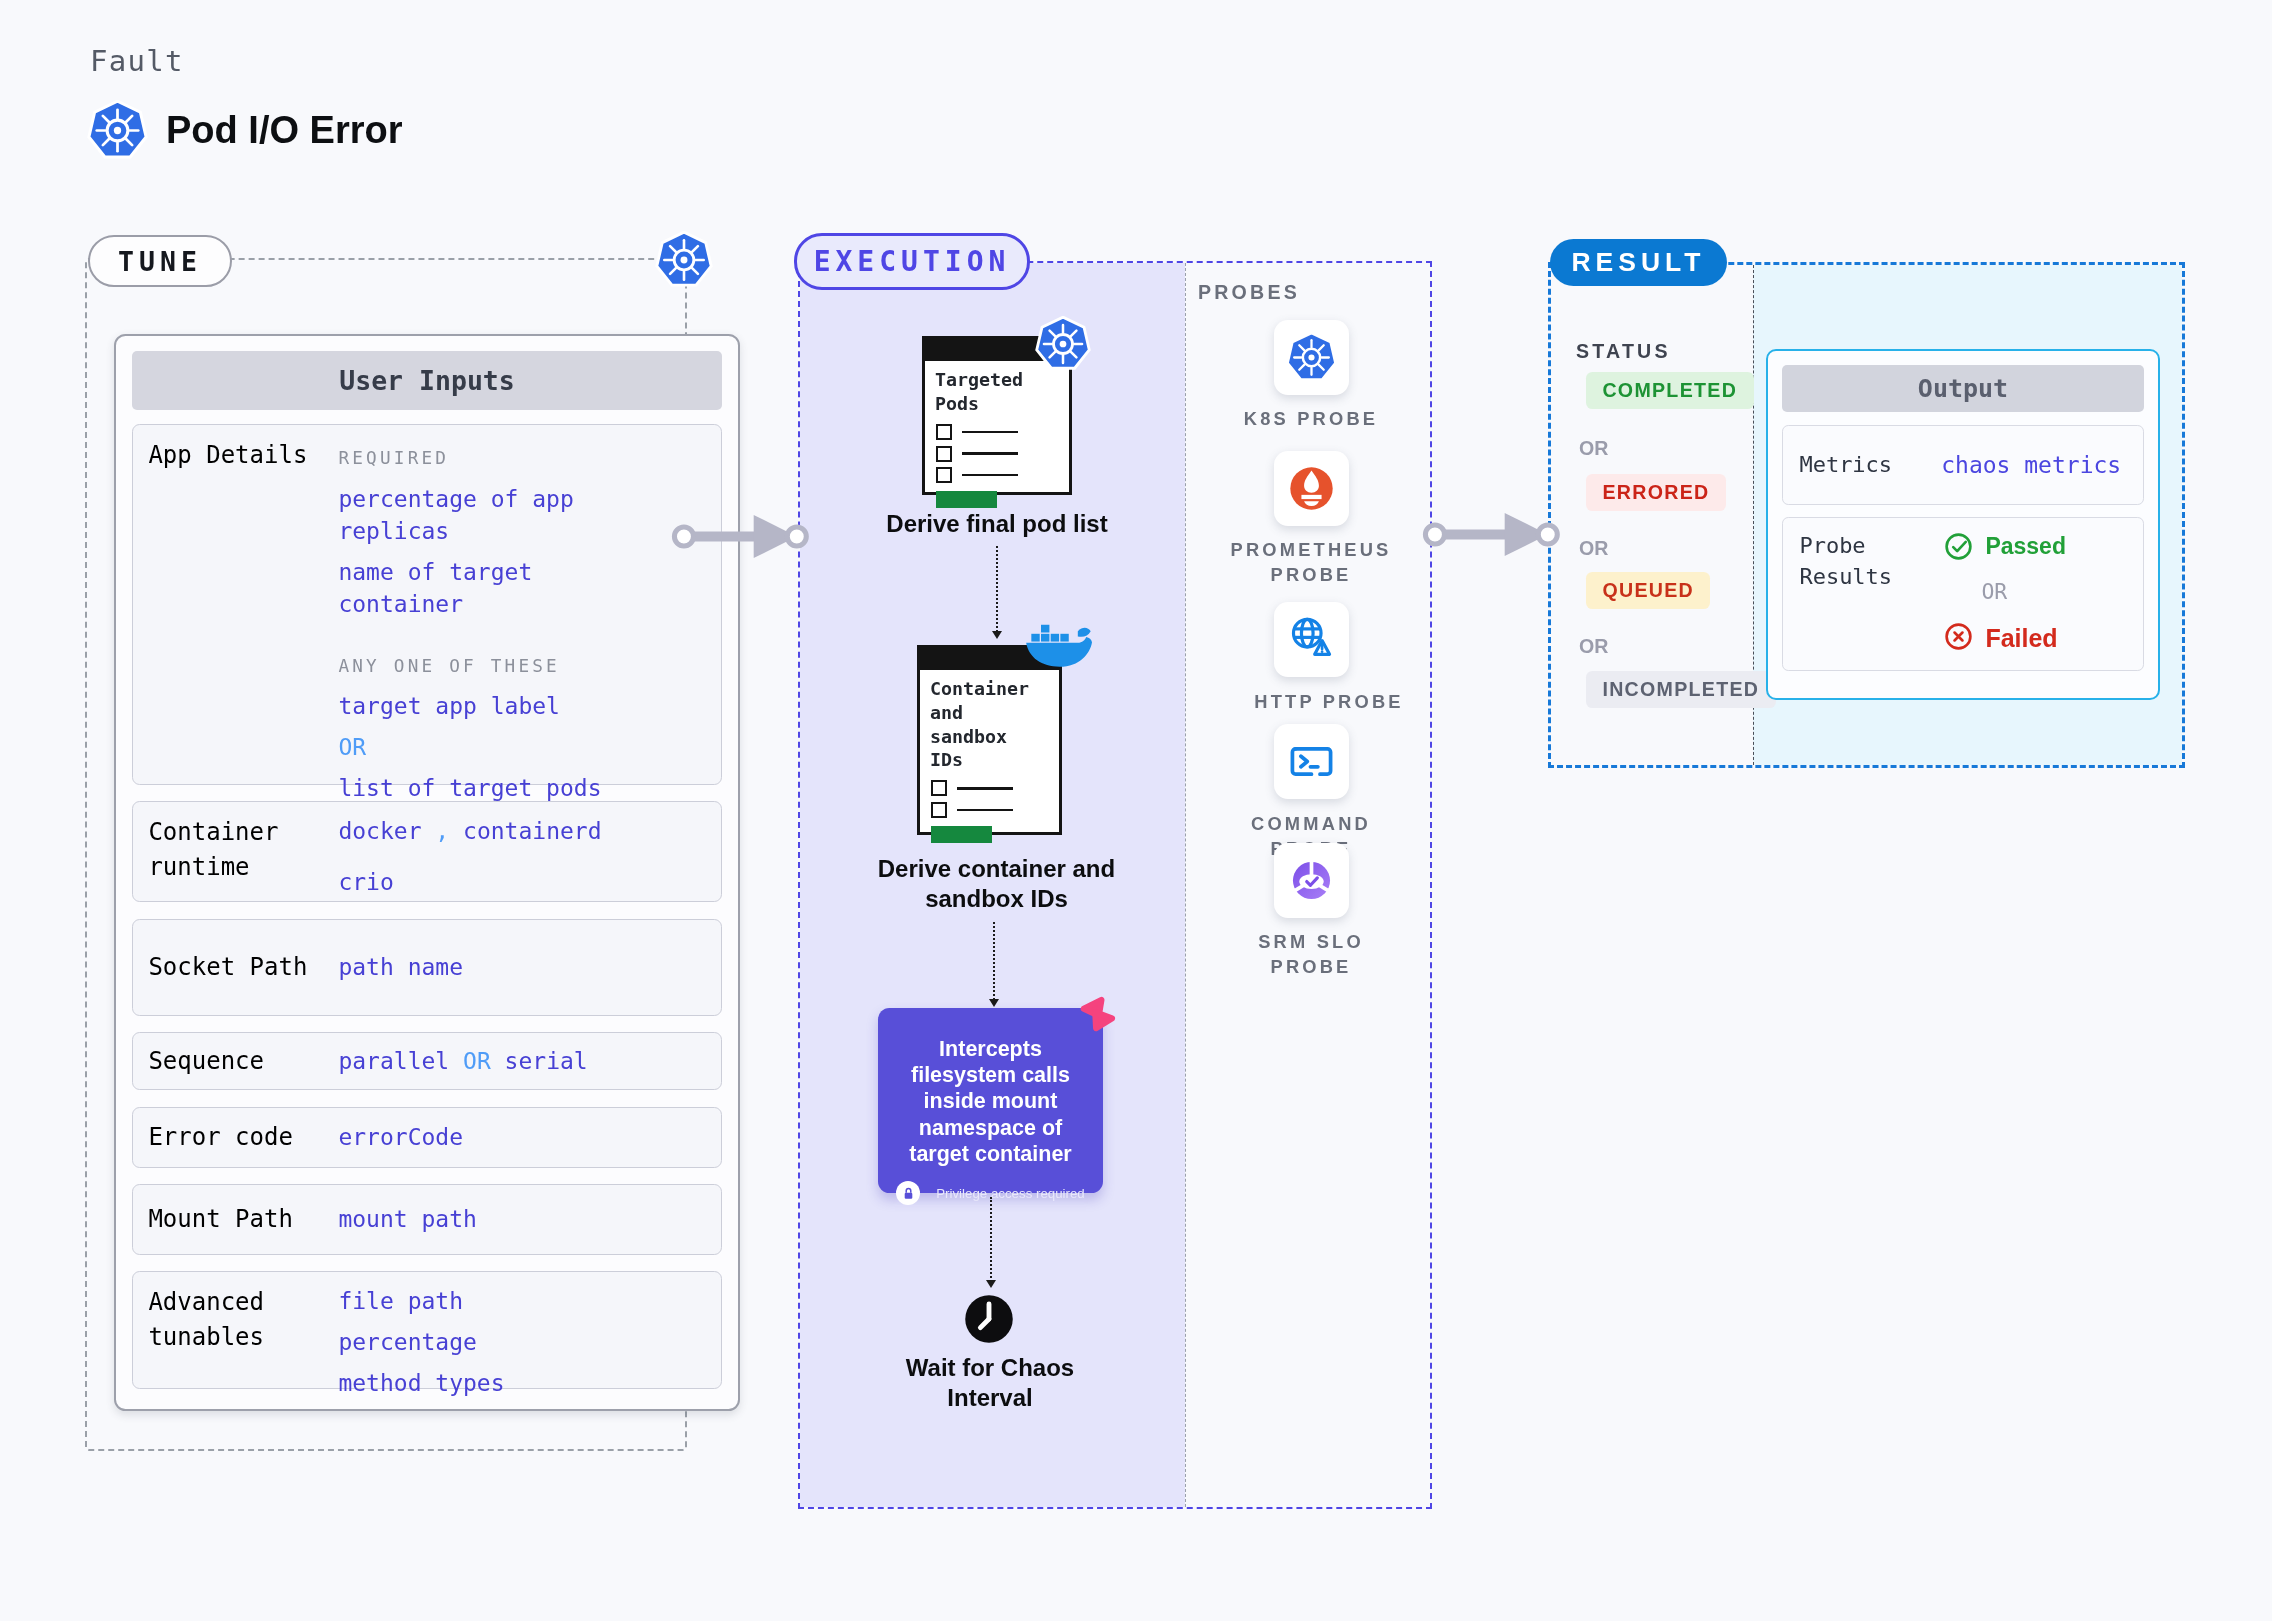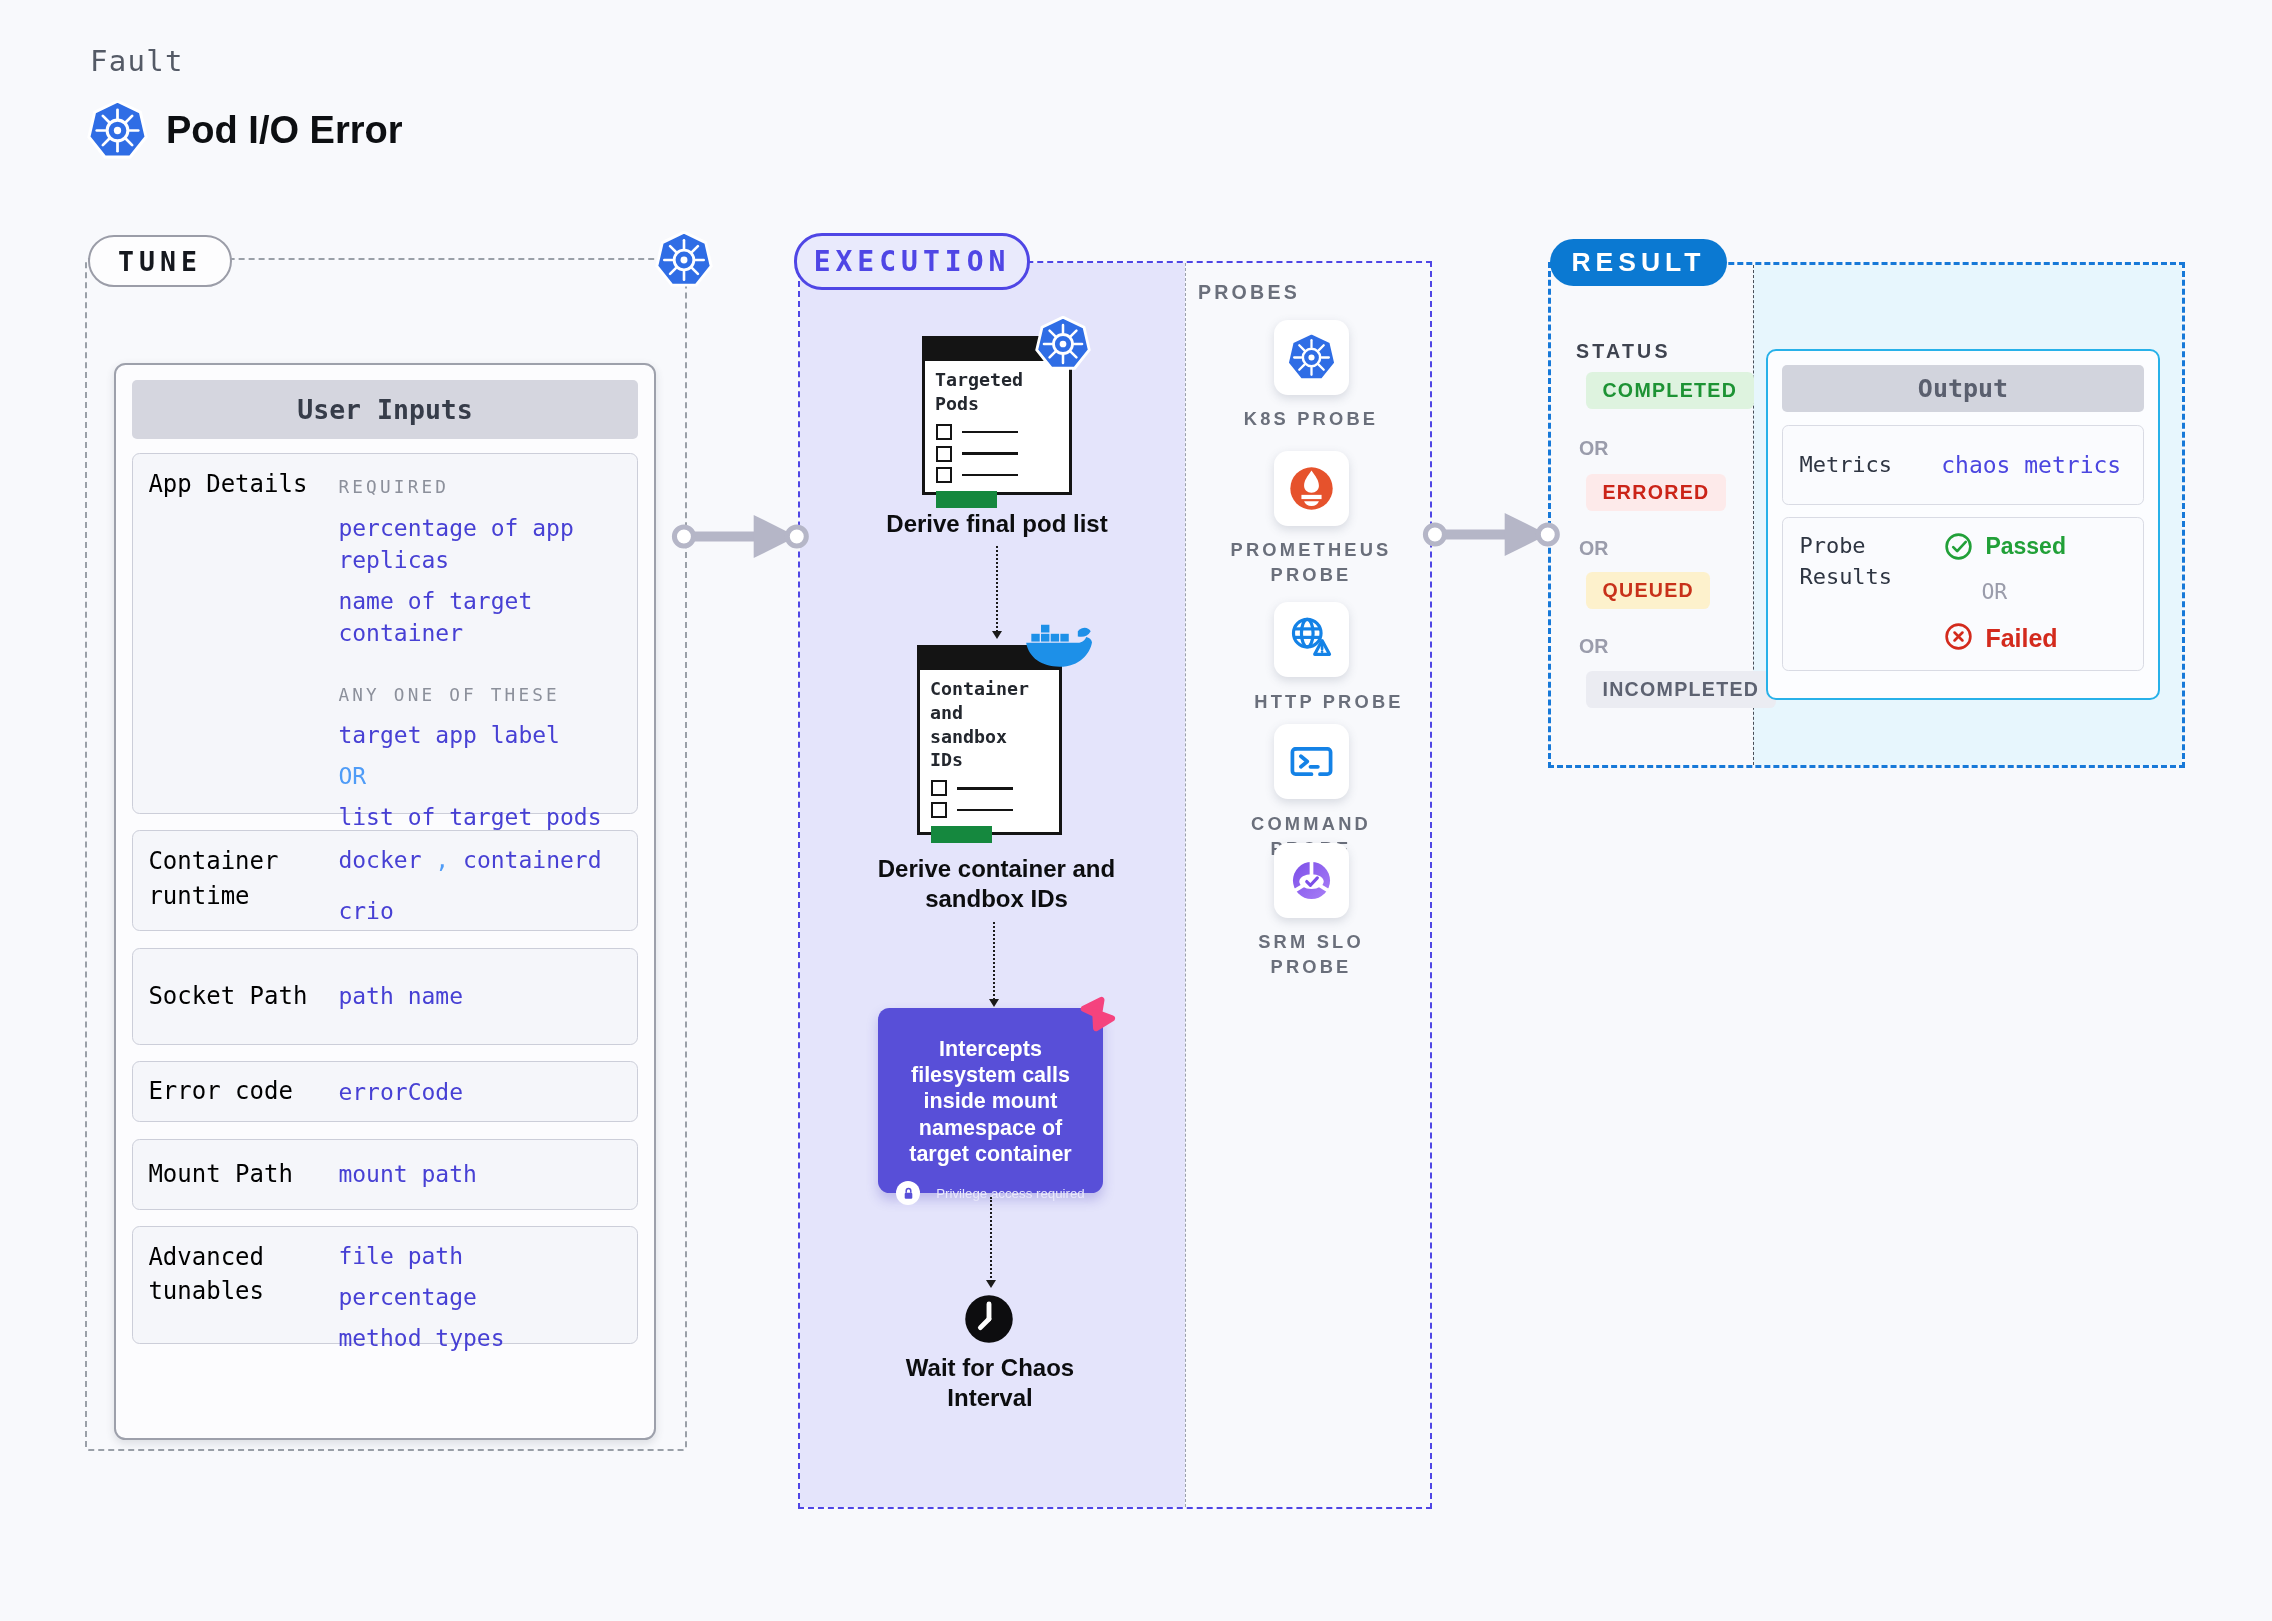--- a/index.html
+++ b/index.html
@@ -19,23 +19,23 @@
   .pill-tune{left:88px;top:235px;width:140px;height:48px;background:#fdfdfe;border:2.5px solid #9b9da8;
     color:#15181e;font-family:"DejaVu Sans Mono",monospace;font-size:26.5px;}
   .pill-exec{left:794px;top:233px;width:230px;height:51px;background:#e9eafc;border:3.2px solid #4f46e5;
     color:#4f46e5;font-family:"DejaVu Sans Mono",monospace;font-size:28px;}
   .pill-result{left:1550px;top:239px;width:177px;height:47px;background:#0b79d2;border:none;
     color:#ffffff;font-size:26.5px;}
 
   
   .tune-box{position:absolute;left:85px;top:258px;width:598px;height:1189px;
     border:2.5px dashed #9aa0a8;border-radius:3.8px;}
-  .ui-panel{position:absolute;left:114px;top:334px;width:542px;height:1077px;background:#fcfcfe;
+  .ui-panel{position:absolute;left:114px;top:334px;width:626px;height:1077px;background:#fcfcfe;
     border:2.5px solid #9da0ab;border-radius:11.4px;box-shadow:0 3.8px 8.8px rgba(60,64,80,.14);
-    box-sizing:border-box;padding:15px 16.4px;margin-top:29px;}
+    box-sizing:border-box;padding:15px 16.4px;}
   .ui-header{height:59px;background:#d5d6df;border-radius:5px;display:flex;align-items:center;justify-content:center;
     font-family:"DejaVu Sans Mono",monospace;font-weight:bold;font-size:26.5px;color:#363c49;margin-bottom:14px;}
   .ui-row{background:#f5f6fa;border:1.3px solid #ccced9;border-radius:7.6px;display:flex;
     box-sizing:border-box;padding:12.6px 15px;margin-bottom:16.4px;}
   .ui-row .lbl{width:190px;flex:none;font-family:"DejaVu Sans Mono",monospace;font-size:24px;color:#000000;line-height:1.45;}
   .ui-row .vals{flex:1;font-family:"DejaVu Sans Mono",monospace;font-size:23px;line-height:1.4;}
   .row-center{align-items:center;}
   .v-indigo{color:#4740d4;}
   .v-blue{color:#4f9cf7;}
   .v-head{font-family:"DejaVu Sans Mono",monospace;font-size:17.7px;color:#8c909b;letter-spacing:3.2px;margin:8.8px 0 11.4px 0;}
@@ -261,20 +261,28 @@
         </div>
         <div class="v-indigo" style="margin-top:19px;">crio</div>
       </div>
     </div>
 
     <div class="ui-row row-center" style="height:97px;">
       <div class="lbl">Socket Path</div>
       <div class="vals v-indigo">path name</div>
     </div>
 
+    <div class="ui-row row-center" style="height:58px;">
+      <div class="lbl">Sequence</div>
+      <div class="vals">
+        <span class="v-indigo">parallel</span>
+        <span class="v-blue">OR</span>
+        <span class="v-indigo">serial</span>
+      </div>
+    </div>
 
     <div class="ui-row row-center" style="height:61px;">
       <div class="lbl">Error code</div>
       <div class="vals v-indigo">errorCode</div>
     </div>
 
     <div class="ui-row row-center" style="height:71px;">
       <div class="lbl">Mount Path</div>
       <div class="vals v-indigo">mount path</div>
     </div>

